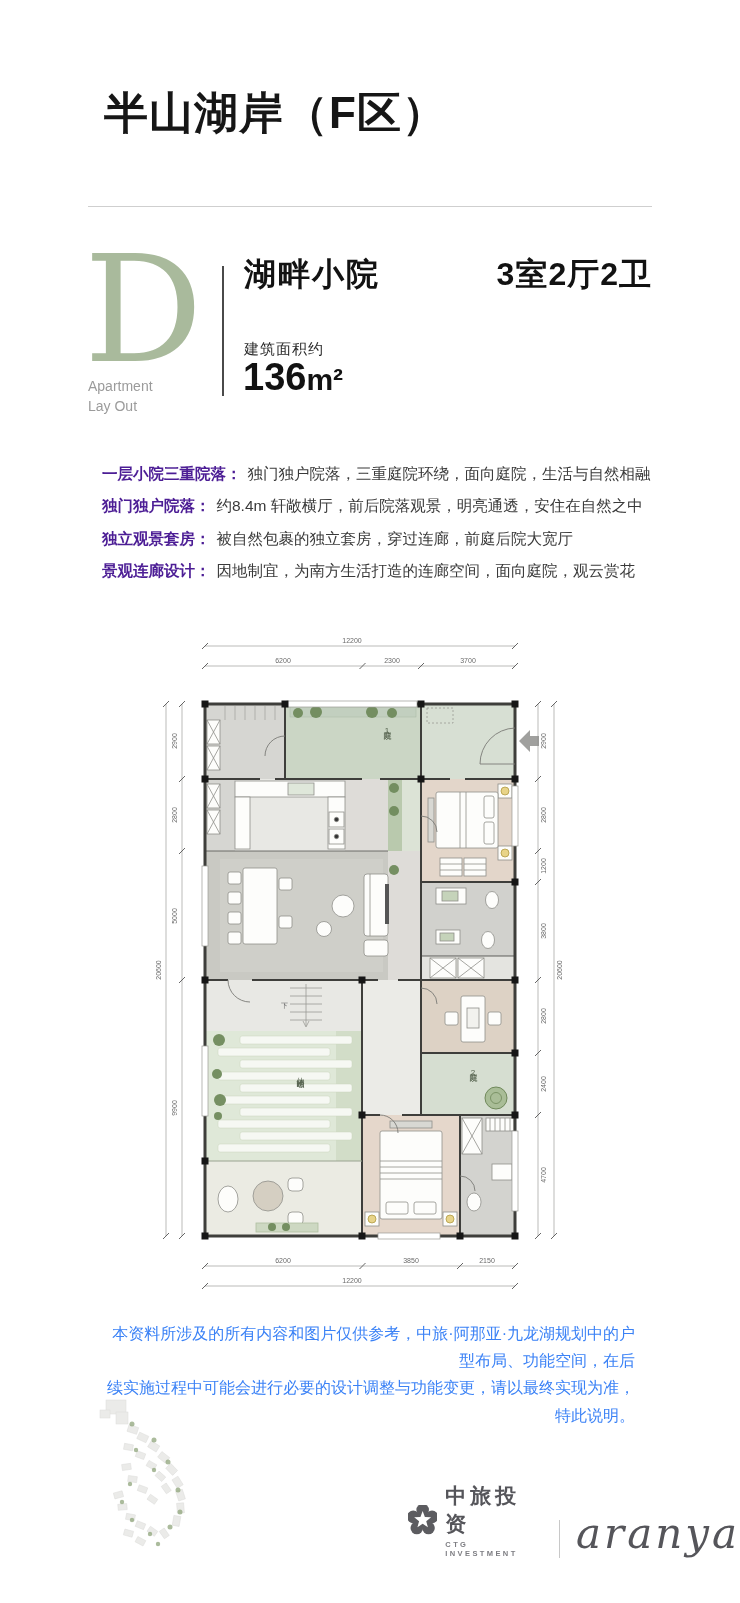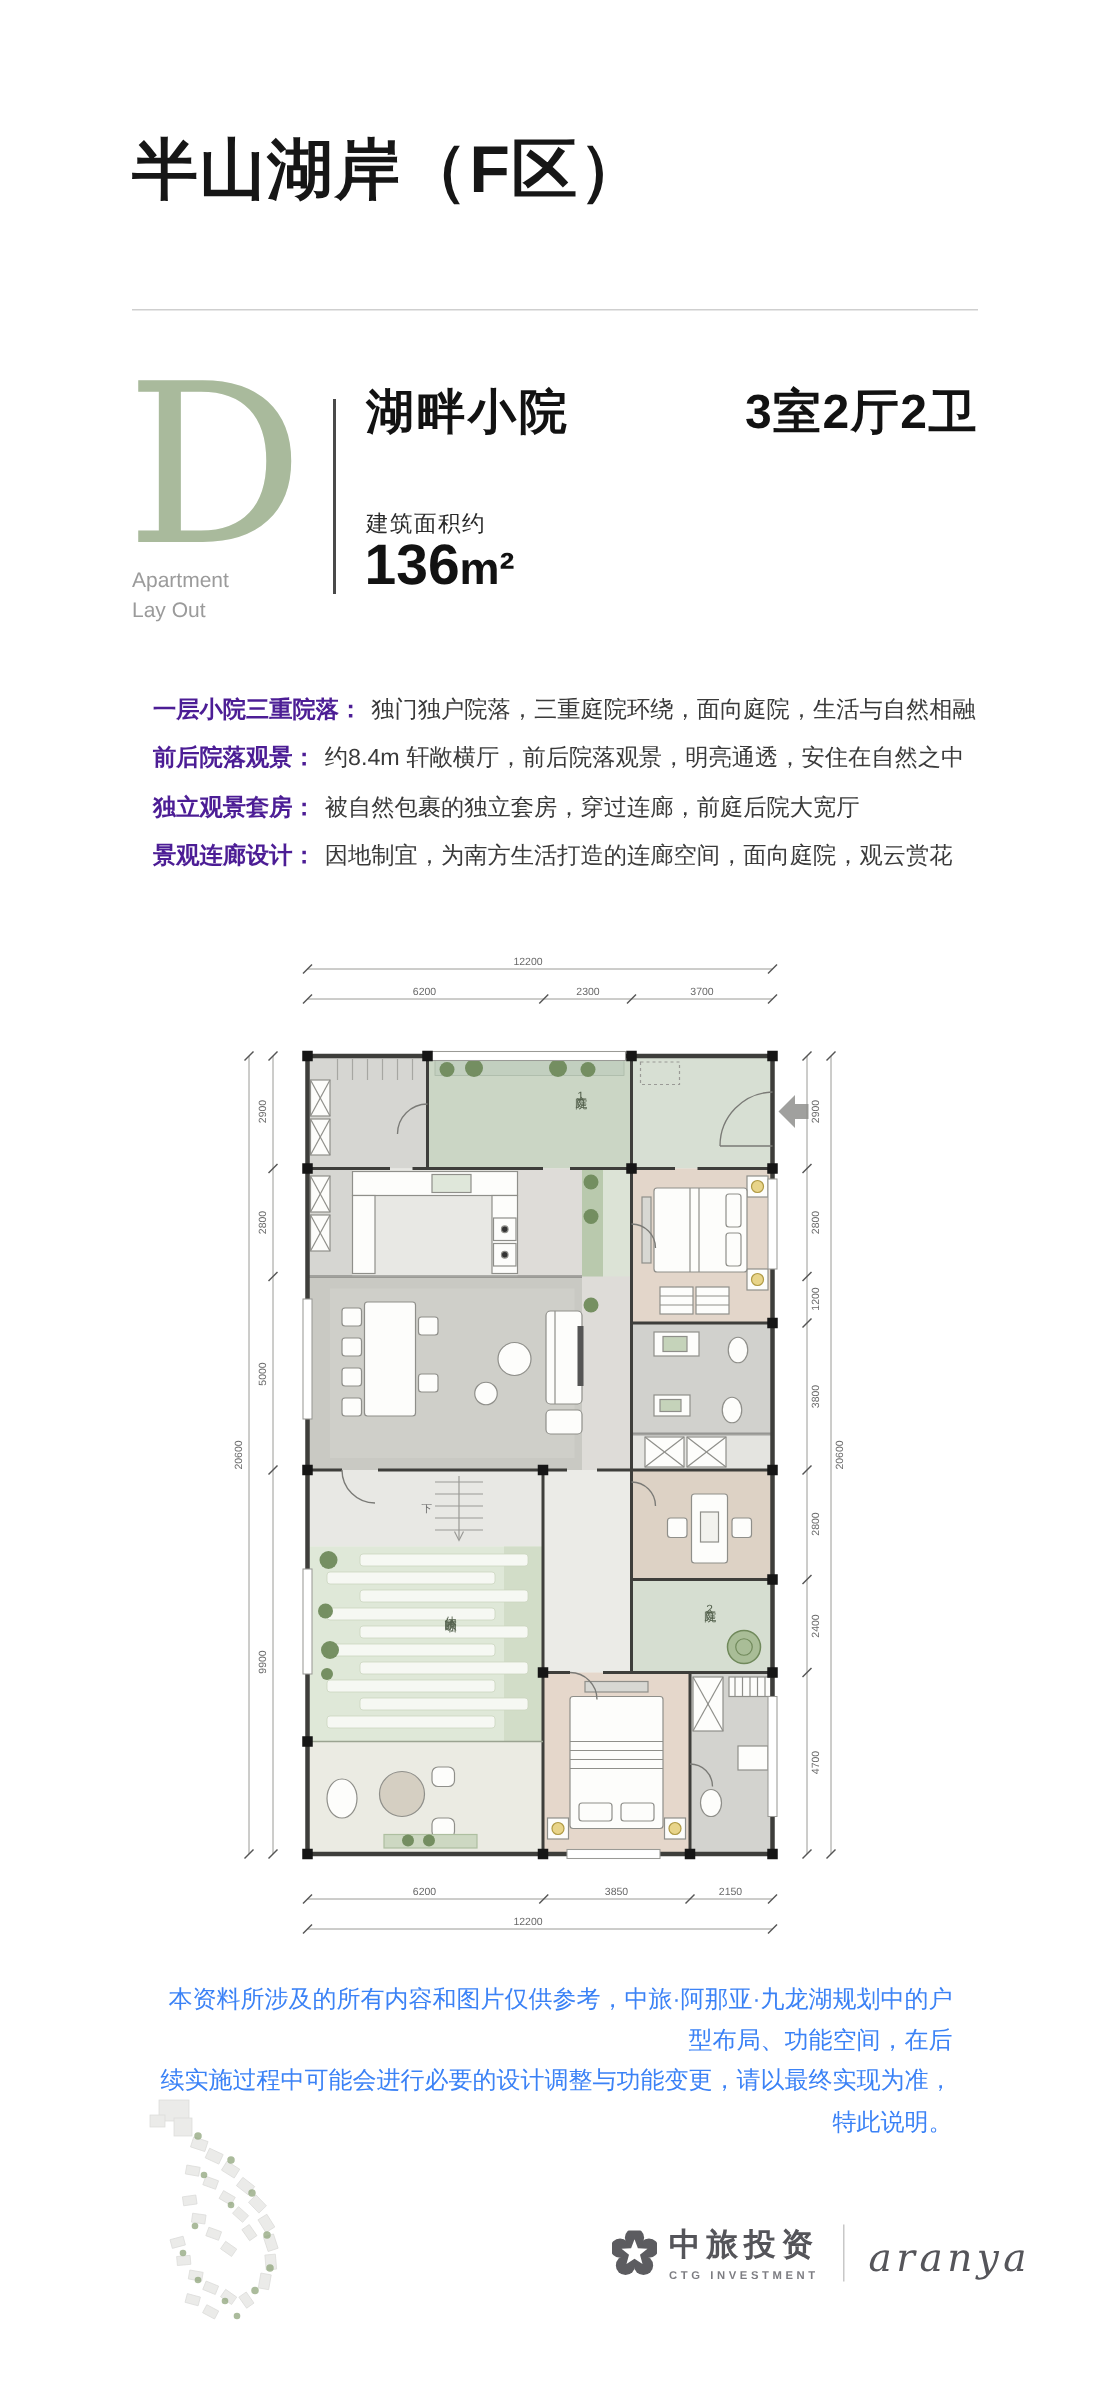--- a/index.html
+++ b/index.html
@@ -1,18 +1,18 @@
 <!DOCTYPE html>
 <html><head>
 <meta charset="utf-8">
 <style>
   html,body{margin:0;padding:0;}
   body{width:740px;height:1603px;background:#ffffff;font-family:"Liberation Sans",sans-serif;position:relative;overflow:hidden;}
   .page{position:absolute;inset:0;background:#fff;}
-  .title{position:absolute;left:88px;top:84px;font-size:44px;font-weight:bold;color:#161616;letter-spacing:1px;}
+  .title{position:absolute;left:104px;top:84px;font-size:44px;font-weight:bold;color:#161616;letter-spacing:1px;}
   .hdiv{position:absolute;left:88px;top:206px;width:564px;height:1px;background:#cfcfcf;}
   .letterD{position:absolute;left:84px;top:240px;font-family:"DejaVu Serif","Liberation Serif",serif;font-size:148px;line-height:0.95;color:#a9ba9c;font-weight:500;}
   .letterCap{position:absolute;left:88px;top:376px;font-size:14px;color:#9b9b9b;line-height:1.45;}
   .vdiv{position:absolute;left:222px;top:266px;width:2px;height:130px;background:#4a4a4a;}
   .unitName{position:absolute;left:244px;top:253px;font-size:32px;font-weight:bold;color:#121212;letter-spacing:2px;font-family:Liberation Serif, serif;}
   .unitSpec{position:absolute;right:88px;top:253px;font-size:32px;font-weight:bold;color:#121212;letter-spacing:1px;}
   .areaLabel{position:absolute;left:244px;top:340px;font-size:15px;color:#2a2a2a;font-weight:500;letter-spacing:1px;}
   .areaValue{position:absolute;left:243px;top:356px;font-size:38px;font-weight:bold;color:#121212;}
   .areaValue .unit{font-size:30px;font-weight:bold;}
   .features{position:absolute;left:102px;top:464px;width:540px;}
@@ -23,21 +23,21 @@
   .roomlbl{font-size:8px;fill:#55624e;writing-mode:vertical-rl;text-orientation:upright;letter-spacing:1px;}
   .stairlbl{font-size:7px;fill:#666;}
   .disclaimer{position:absolute;left:105px;top:1320px;width:530px;text-align:right;font-size:16px;color:#3b82f6;line-height:1.7;}
   .sitemap{position:absolute;left:66px;top:1372px;}
   .footer{position:absolute;left:408px;top:1482px;display:flex;align-items:flex-end;}
   .brand{display:flex;align-items:center;}
   .brandTxt{margin-left:8px;}
   .brandCn{font-size:21px;color:#55555a;letter-spacing:4px;font-weight:600;}
   .brandEn{font-size:7.5px;color:#7d7d82;letter-spacing:2.4px;font-weight:bold;margin-top:2px;}
   .fdiv{width:1px;height:38px;background:#c8c8c8;margin:0 16px;}
-  .partner{font-family:"DejaVu Serif","Liberation Serif",serif;font-style:italic;font-size:26px;color:#55555a;letter-spacing:3px;}
+  .partner{font-family:"DejaVu Serif","Liberation Serif",serif;font-style:italic;font-size:42px;color:#55555a;letter-spacing:3px;}
 </style>
 </head>
 <body>
 
 <div class="page">
 
   <div class="title">半山湖岸（F区）</div>
   <div class="hdiv"></div>
 
   <div class="letterD">D</div>
@@ -46,21 +46,21 @@
     <div>Lay Out</div>
   </div>
   <div class="vdiv"></div>
   <div class="unitName">湖畔小院</div>
   <div class="unitSpec">3室2厅2卫</div>
   <div class="areaLabel">建筑面积约</div>
   <div class="areaValue"><span>136</span><span class="unit">m²</span></div>
 
   <div class="features">
     <div class="feature"><span class="fl">一层小院三重院落：</span><span>独门独户院落，三重庭院环绕，面向庭院，生活与自然相融</span></div>
-    <div class="feature"><span class="fl">前后院落观景：</span><span>约8.4m 轩敞横厅，前后院落观景，明亮通透，安住在自然之中</span></div>
+    <div class="feature"><span class="fl">独门独户院落：</span><span>约8.4m 轩敞横厅，前后院落观景，明亮通透，安住在自然之中</span></div>
     <div class="feature"><span class="fl">独立观景套房：</span><span>被自然包裹的独立套房，穿过连廊，前庭后院大宽厅</span></div>
     <div class="feature"><span class="fl">景观连廊设计：</span><span>因地制宜，为南方生活打造的连廊空间，面向庭院，观云赏花</span></div>
   </div>
 
   <div class="planWrap">
   <svg width="460" height="682" viewBox="0 0 460 682">
 
     <g stroke="none">
       <rect x="65" y="88" width="310" height="532" fill="#f0f0ed"></rect>
       <rect x="65" y="88" width="80" height="75" fill="#d6d6d2"></rect>

